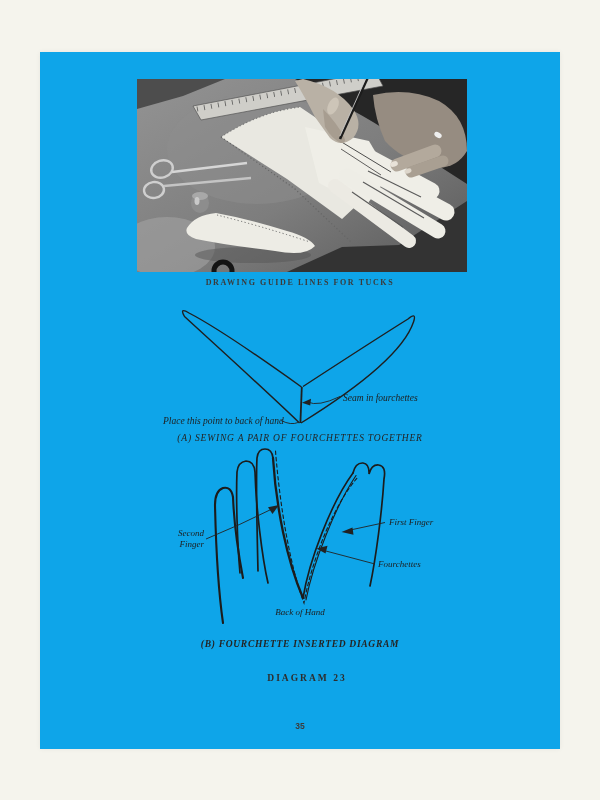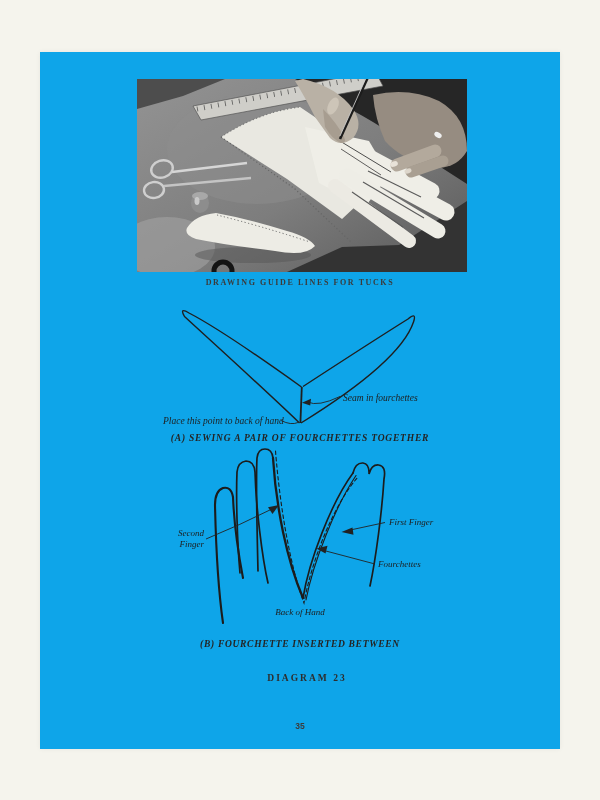--- a/index.html
+++ b/index.html
@@ -21,21 +21,21 @@
   }
   .photo-caption{
     position:absolute;left:0;top:226px;width:520px;
     text-align:center;
     font-size:8px;font-weight:bold;letter-spacing:1.6px;
     color:#3b3b3b;
   }
   .diagram-a{position:absolute;left:110px;top:243px;width:320px;height:135px;}
   .caption-a{
     position:absolute;left:0;top:381px;width:520px;text-align:center;
-    font-size:9.5px;font-weight:bold;font-style:italic;letter-spacing:0.8px;
+    font-size:9.5px;font-weight:normal;font-style:italic;letter-spacing:0.8px;
     color:#242424;
   }
   .diagram-b{position:absolute;left:130px;top:393px;width:270px;height:180px;}
   .caption-b{
     position:absolute;left:0;top:586px;width:520px;text-align:center;
     font-size:9.5px;font-weight:bold;font-style:italic;letter-spacing:0.7px;
     line-height:12px;color:#242424;
   }
   .diagram-number{
     position:absolute;left:0;top:621px;width:534px;text-align:center;
@@ -189,19 +189,19 @@
     <path d="M171.5,87 L182.5,82.5 L183.5,89.8 Z" fill="#222"></path>
 
     <text x="208" y="122" font-size="9">Fourchettes</text>
     <path d="M205,119 L154,105.5" fill="none" stroke="#222" stroke-width="0.9"></path>
     <path d="M146.5,103.5 L157.5,100.8 L155.5,108.5 Z" fill="#222"></path>
 
     <text x="130" y="170" font-size="9" text-anchor="middle">Back of Hand</text>
   </svg>
 
   <div class="caption-b">
-    <div>(B) FOURCHETTE INSERTED BETWEEN</div>
+    <div>(B) FOURCHETTE INSERTED DIAGRAM</div>
   </div>
 
   <div class="diagram-number">DIAGRAM 23</div>
 
   <div class="page-number">35</div>
 </div>
 
 </body></html>

